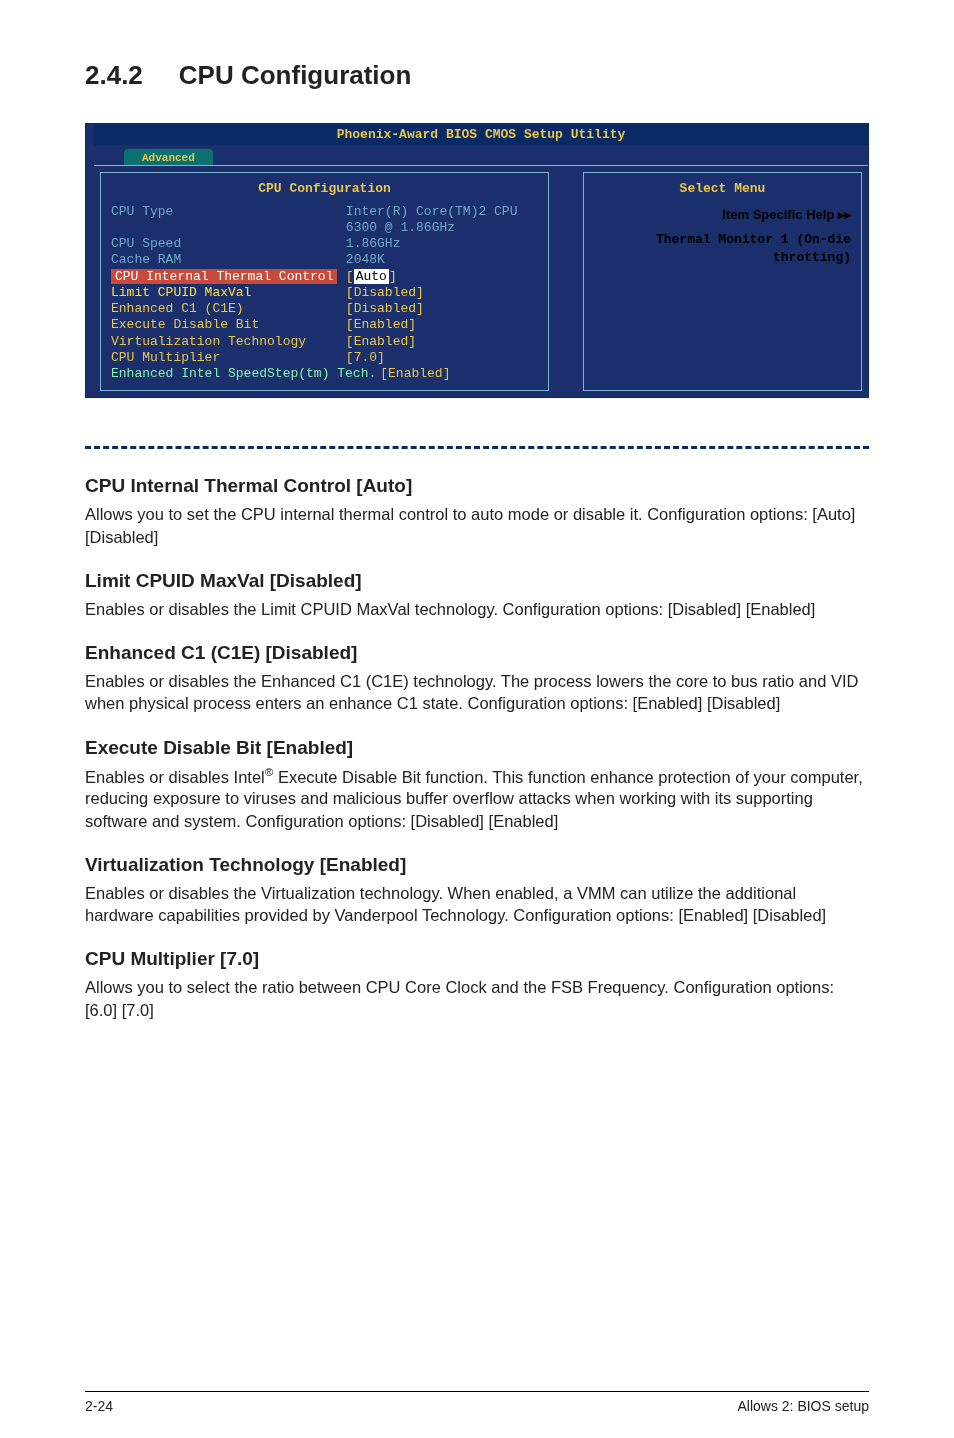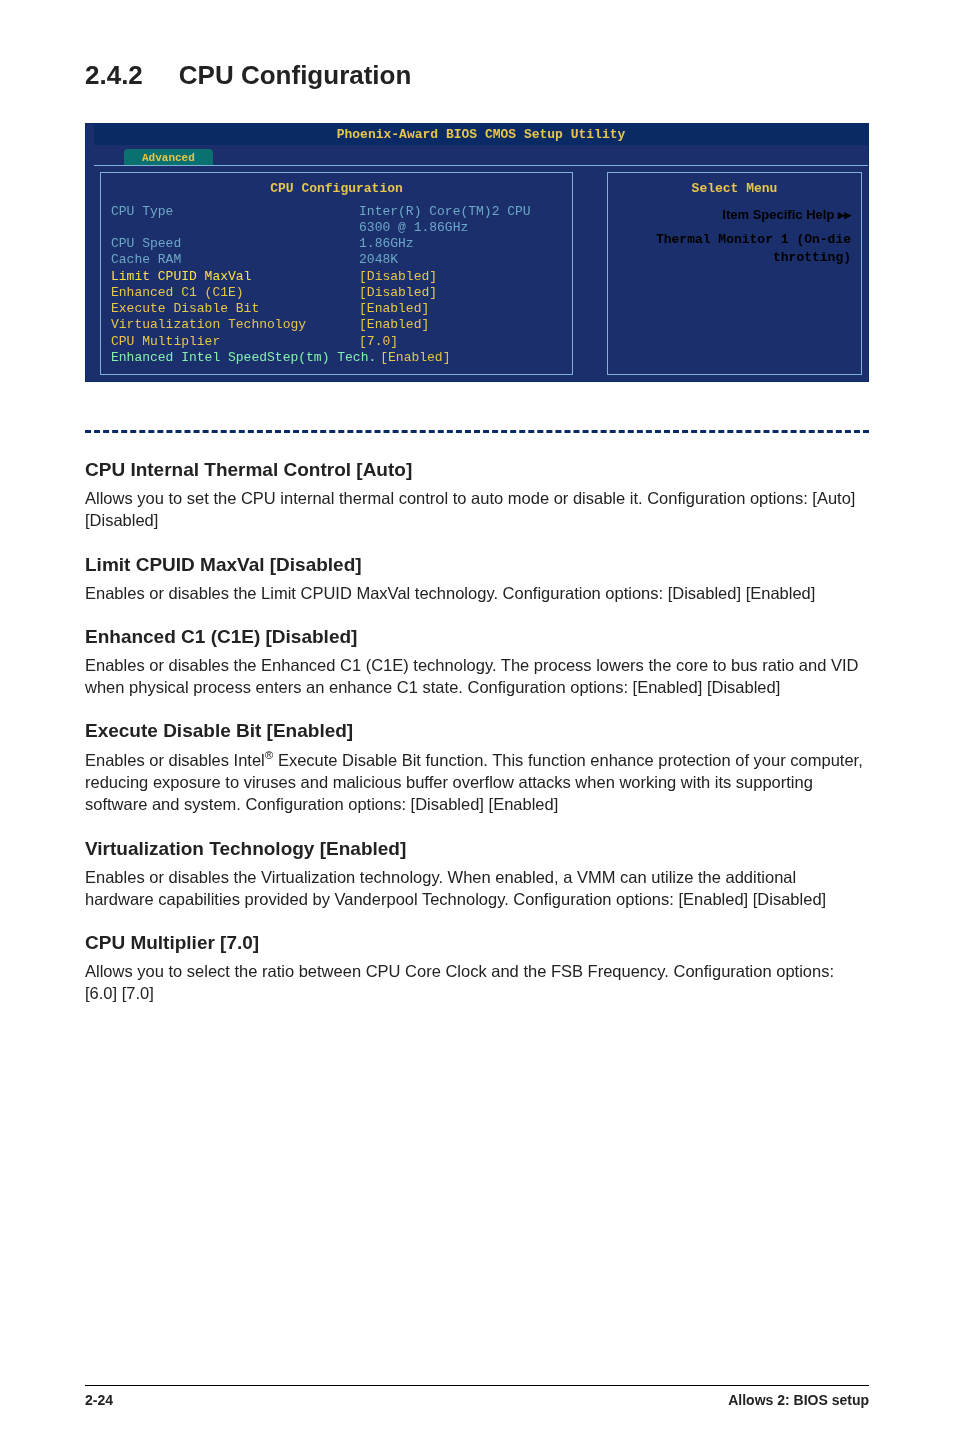--- a/index.html
+++ b/index.html
@@ -58,21 +58,21 @@
       background:#1a2f6b;
       border-top:1px solid #7db3d6;
       padding:6px;
       gap:6px;
     }
     .pane {
       border:1px solid #7db3d6;
       padding:8px 10px;
     }
     .left-pane { flex:1; }
-    .right-pane { width:255px; color:#000; font-weight:bold; background:#1a2f6b;margin-left:28px; }
+    .right-pane { width:279px; color:#000; font-weight:bold; background:#1a2f6b;margin-left:28px; }
     .header-bar {
       text-align:center;
       color:#e8c64a;
       font-weight:bold;
       margin-bottom:6px;
     }
     .bios-row {
       display:flex;
       white-space:pre;
     }
@@ -97,29 +97,28 @@
     p.body {
       font-size:16.5px;
       line-height:1.35;
       margin-bottom:22px;
     }
     sup { font-size:0.7em; }
 
     
     .footer {
       position:absolute;
-      bottom:30px;
+      bottom:24px;
       left:85px;
       right:85px;
       border-top:1px solid #000;
       padding-top:6px;
       font-size:14px;
       display:flex;
       justify-content:space-between;
-      font-weight:bold;
     }
     .arrows { font-family:Arial; }
   </style>
 </head>
 <body>
 
 <h1 class="section-num">
   <span class="num">2.4.2</span><span>CPU Configuration</span>
 </h1>
 
@@ -142,20 +141,24 @@
       </div>
       <div class="bios-row ro">
         <span class="col1">CPU Speed</span>
         <span class="col2">1.86GHz</span>
       </div>
       <div class="bios-row ro">
         <span class="col1">Cache RAM</span>
         <span class="col2">2048K</span>
       </div>
       <div class="bios-row">
+        <span class="col1"><span class="hl">CPU Internal Thermal Control</span></span>
+        <span class="col2">[<span class="sel">Auto</span>]</span>
+      </div>
+      <div class="bios-row">
         <span class="col1" style="color:#fde047">Limit CPUID MaxVal</span>
         <span class="col2">[Disabled]</span>
       </div>
       <div class="bios-row">
         <span class="col1" style="color:#e8c64a">Enhanced C1 (C1E)</span>
         <span class="col2">[Disabled]</span>
       </div>
       <div class="bios-row">
         <span class="col1" style="color:#e8c64a">Execute Disable Bit</span>
         <span class="col2">[Enabled]</span>

